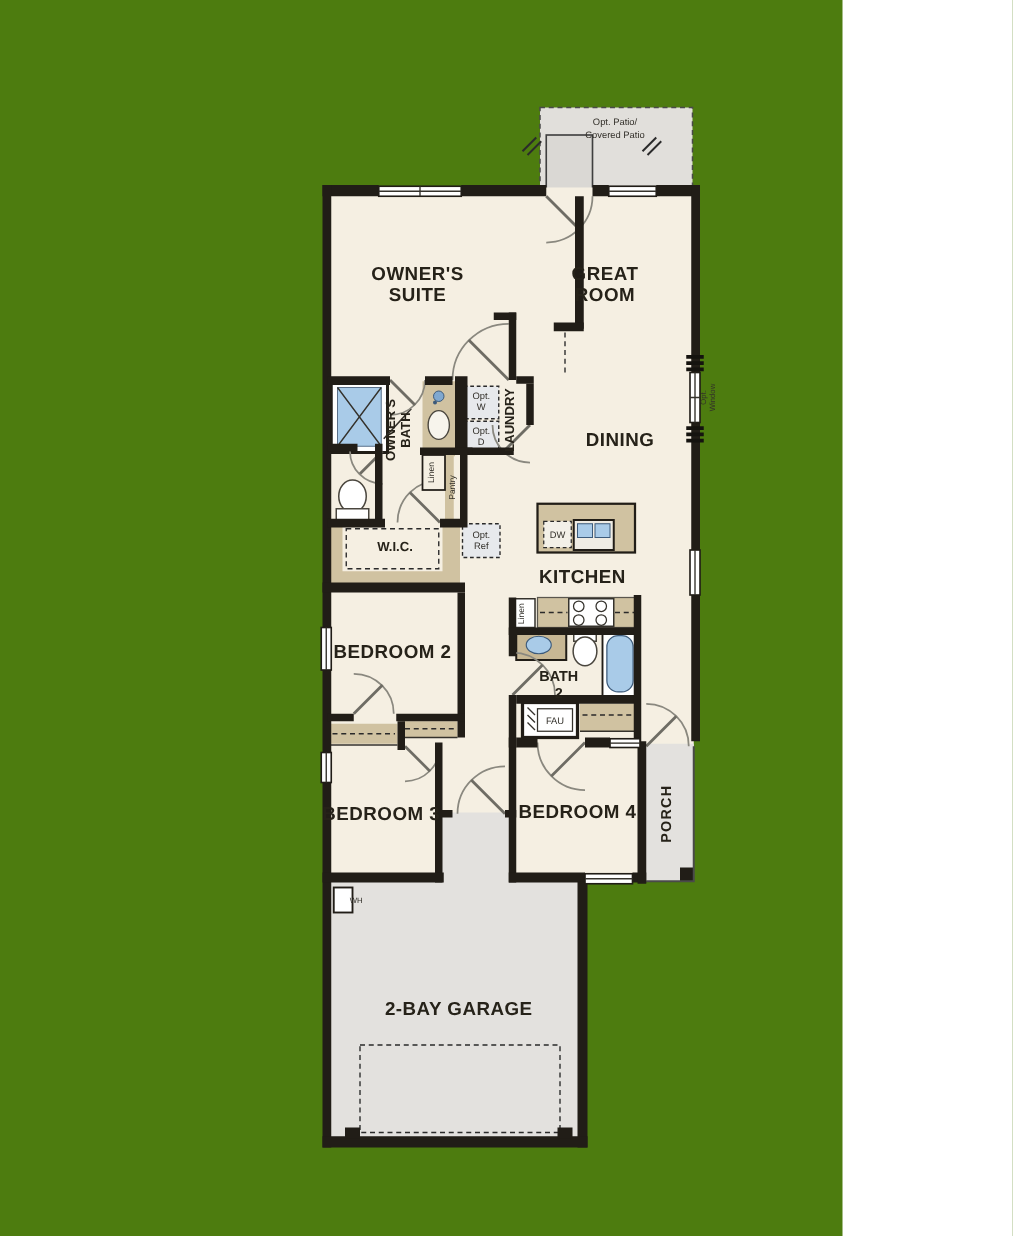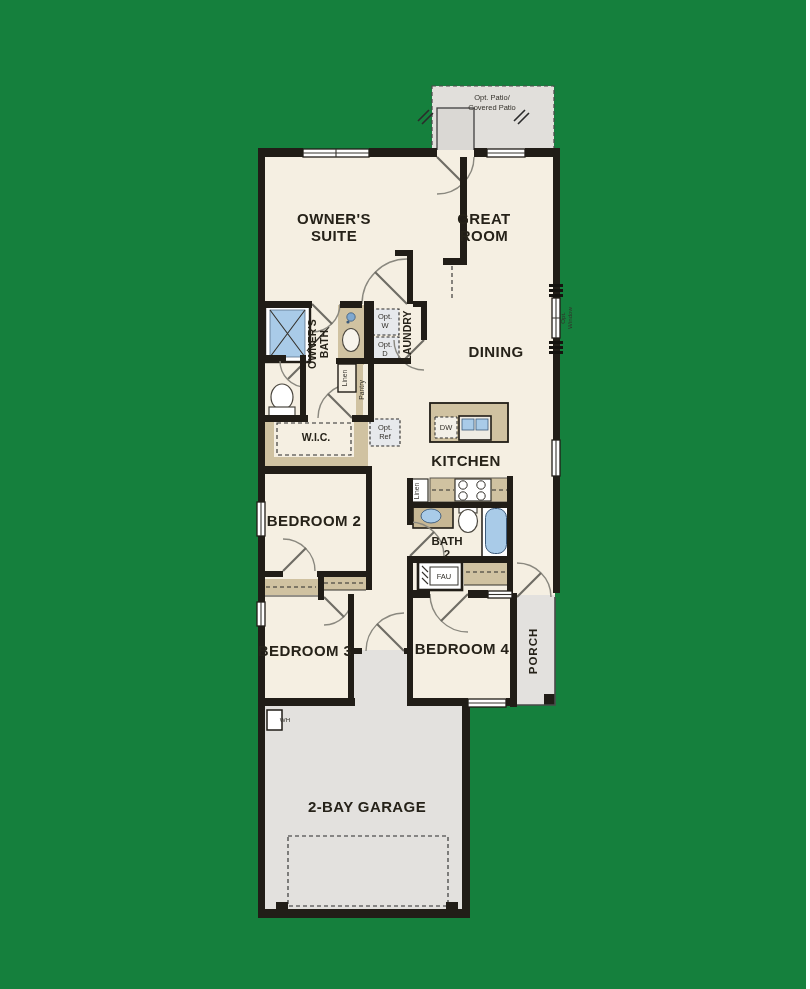--- a/index.html
+++ b/index.html
@@ -1,16 +1,16 @@
 <!DOCTYPE html>
 <html><head>
 <meta charset="utf-8">
 <style>
   html,body{margin:0;padding:0;background:#ffffff;}
-  .canvas{position:relative;width:806px;height:989px;background:#15803d;overflow:hidden;}
+  .canvas{position:relative;width:674px;height:989px;background:#4d7c0f;overflow:hidden;}
   svg{position:absolute;left:0;top:0;}
   text{font-family:"Liberation Sans",sans-serif;fill:#2e2a24;}
   .room-lbl{font-size:15px;font-weight:bold;letter-spacing:.4px;text-anchor:middle;fill:#262219;}
   .med-lbl{font-size:10.5px;font-weight:bold;text-anchor:middle;fill:#262219;}
   .bath2-lbl{font-size:11.5px;font-weight:bold;text-anchor:middle;fill:#262219;}
   .small-lbl{font-size:7.5px;text-anchor:middle;fill:#33302a;}
   .tiny-lbl{font-size:6.8px;text-anchor:middle;fill:#33302a;}
   .micro-lbl{font-size:6.2px;text-anchor:middle;fill:#33302a;}
   .wall{fill:#211d17;}
   .floor{fill:#f5efe2;}

